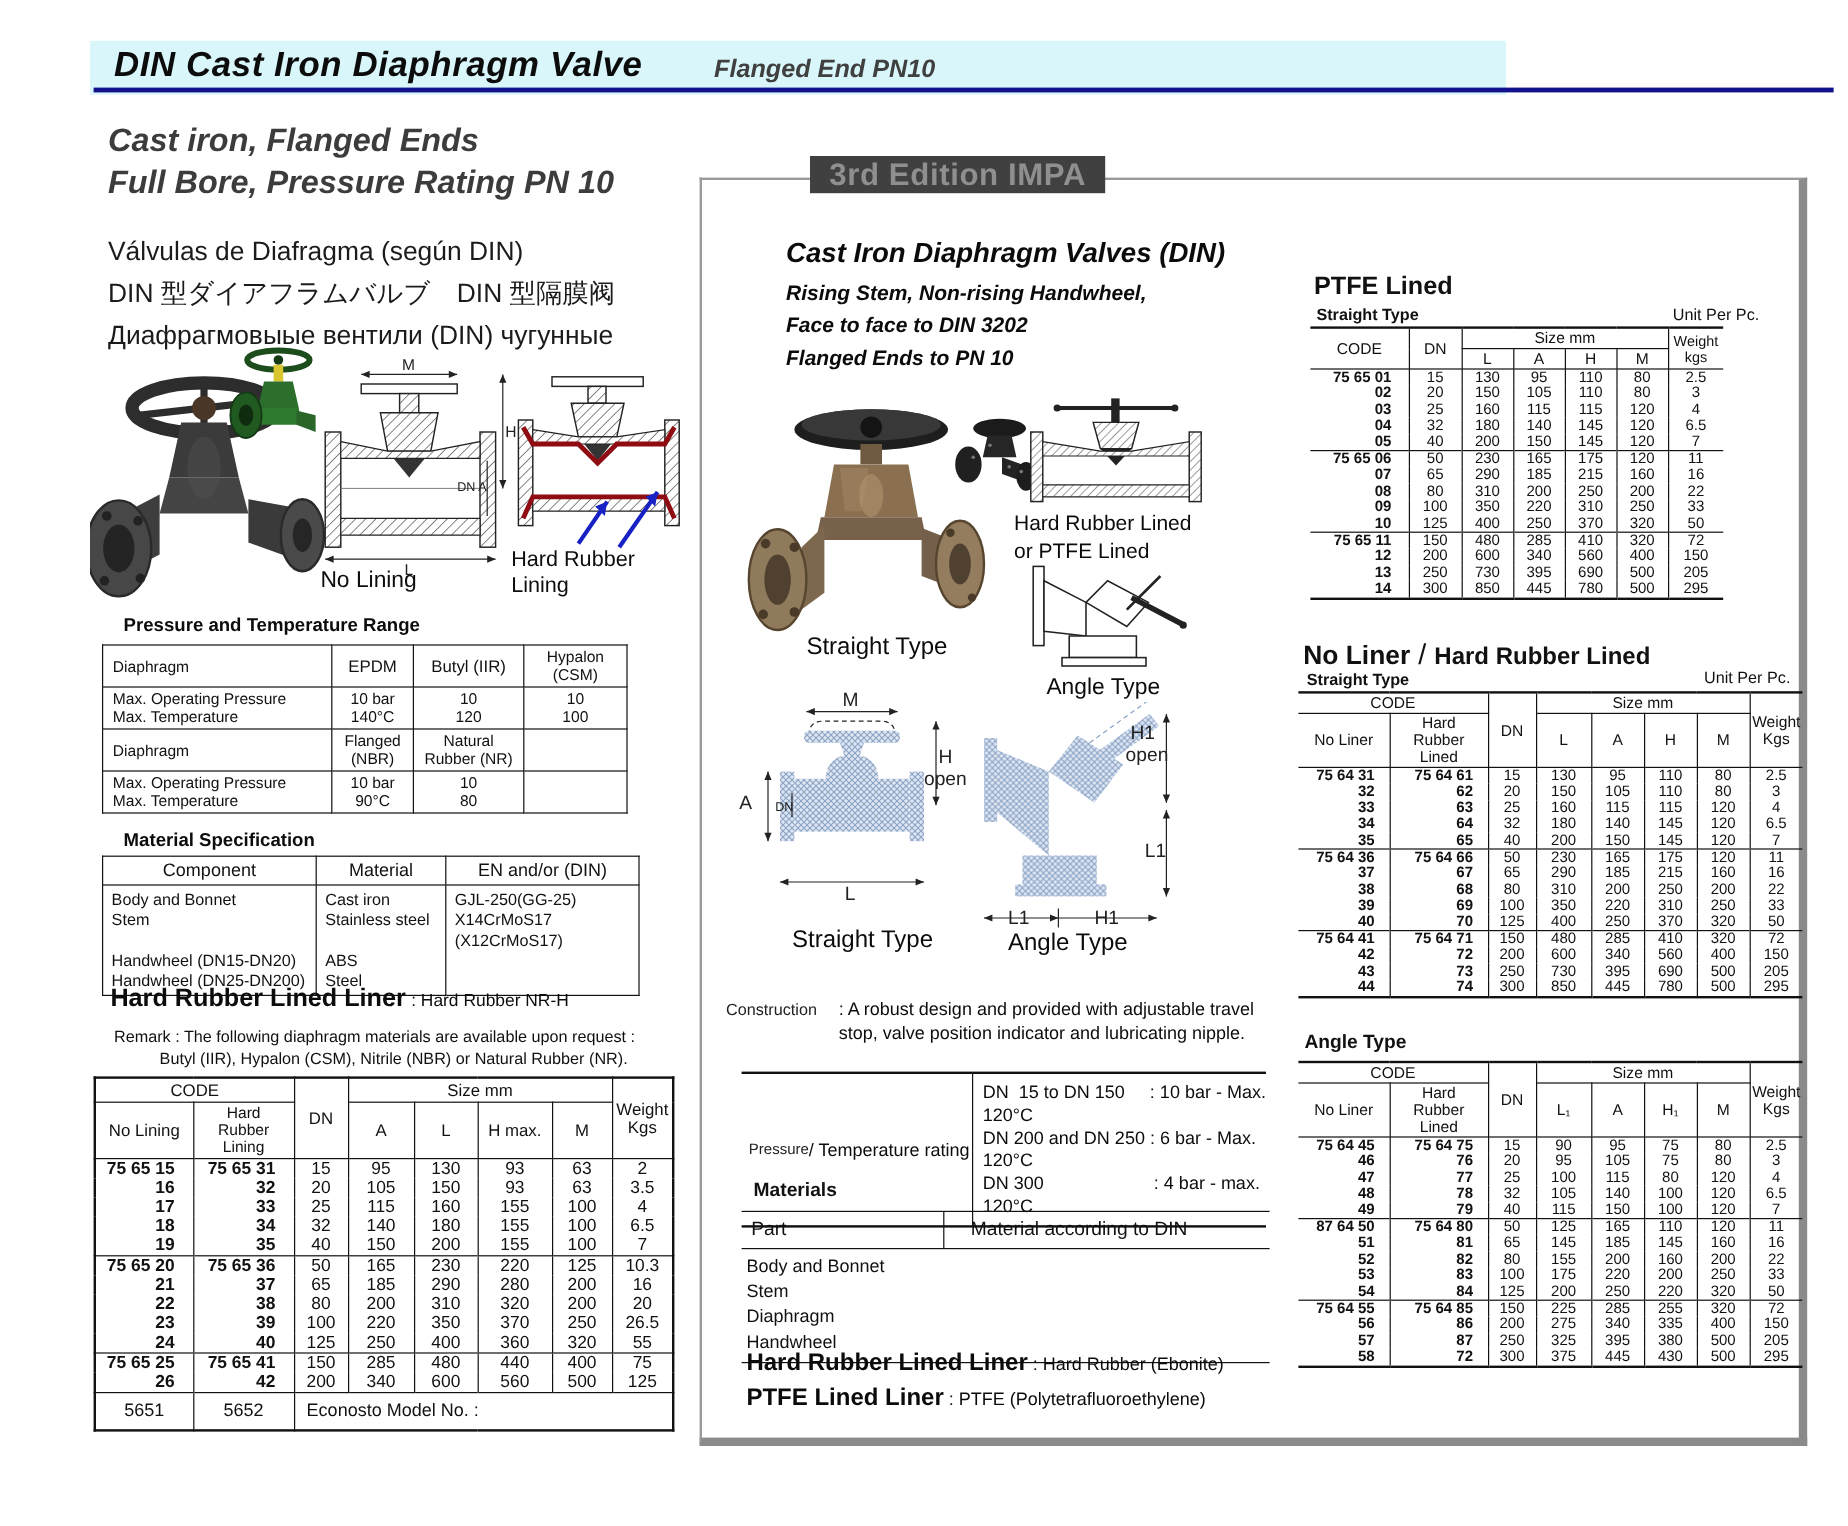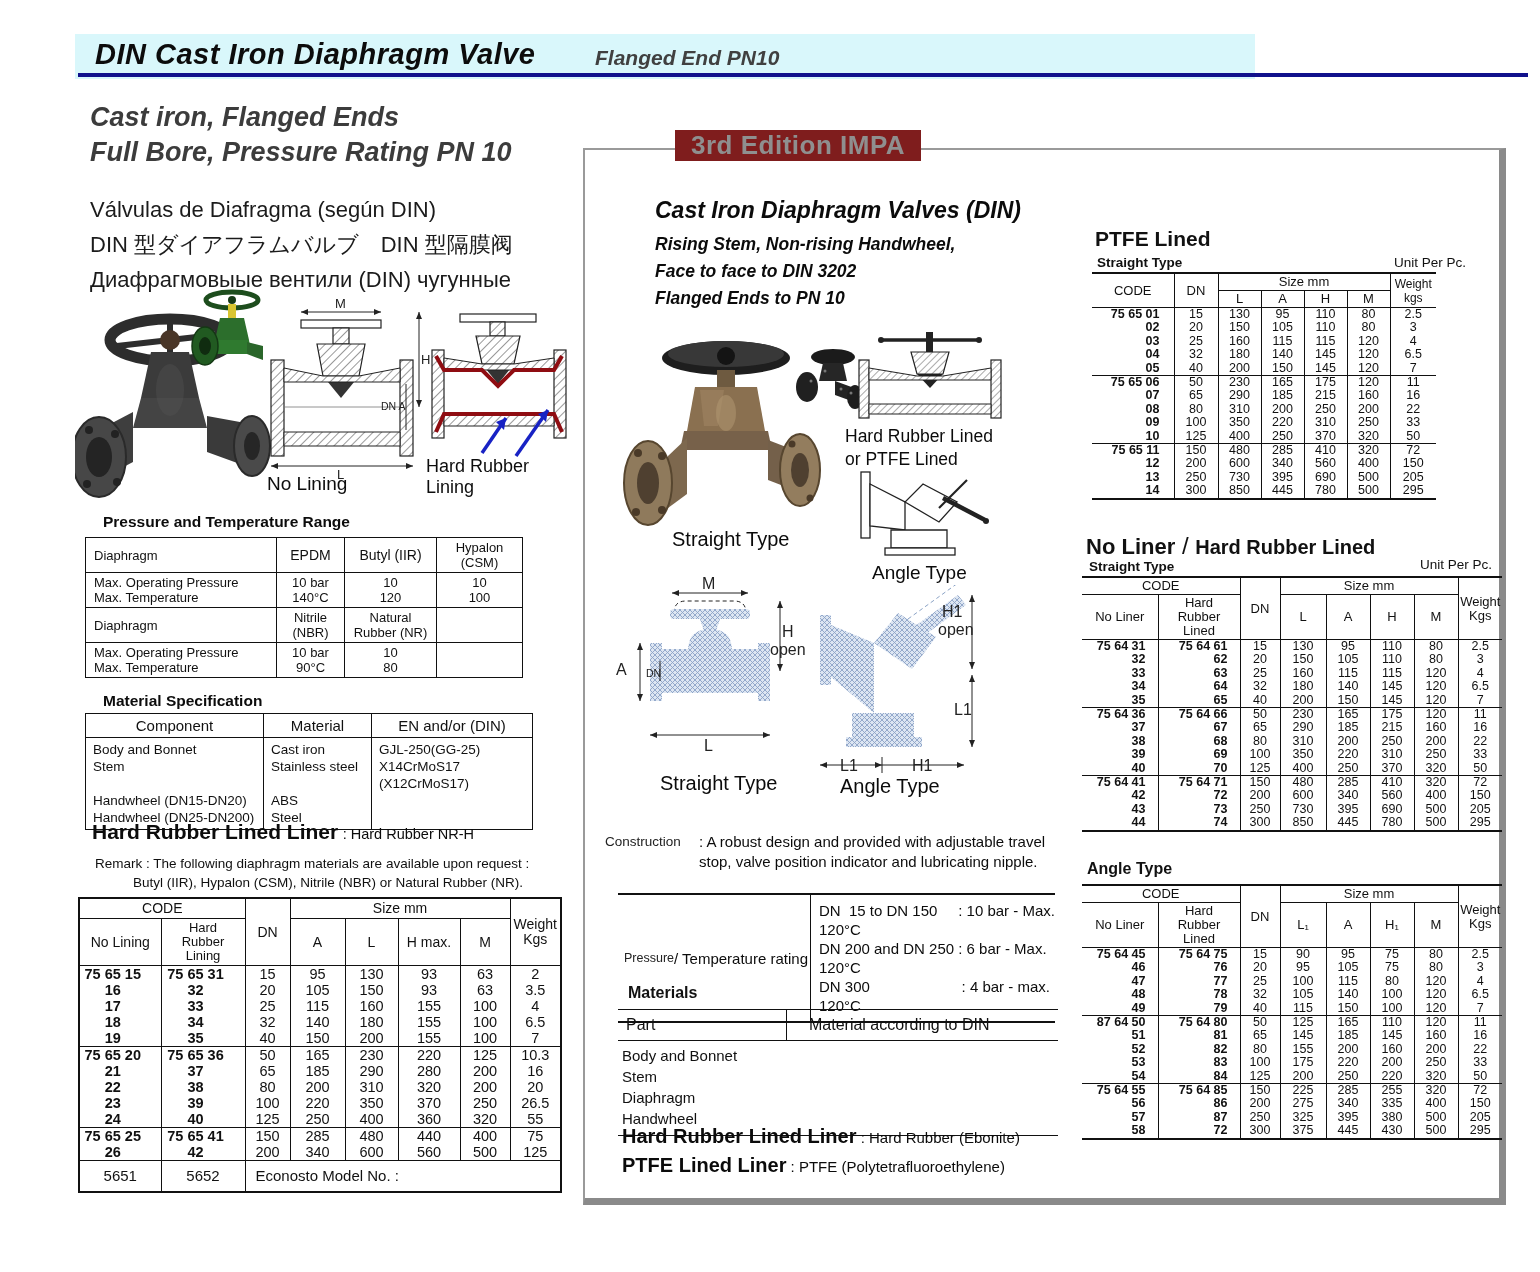--- a/index.html
+++ b/index.html
@@ -40,28 +40,28 @@
   .liner-bold{font-size:21px;font-weight:bold;color:#0c0c0c;}
   .liner-rest{font-size:14.5px;color:#0c0c0c;}
   .remark1{left:95px;top:856px;font-size:13.5px;color:#101010;}
   .remark2{left:133px;top:875px;font-size:13.5px;color:#101010;}
 
   
   .t-big{left:78px;top:897px;width:482px;border:2.2px solid #111;}
   .t-big th{border:1.7px solid #111;font-weight:normal;font-size:14px;line-height:15px;text-align:center;vertical-align:middle;padding:2px 0;}
   .t-big td{border-left:1.7px solid #111;border-right:1.7px solid #111;font-size:14.5px;height:16px;line-height:16px;text-align:center;padding:0;}
   .t-big tbody tr.group-start td{border-top:1.7px solid #111;}
-  .t-big tbody td:nth-child(1),.t-big tbody td:nth-child(2){font-weight:bold;text-align:center;padding-right:15px;}
+  .t-big tbody td:nth-child(1),.t-big tbody td:nth-child(2){font-weight:bold;text-align:right;padding-right:15px;}
   .t-big tr.footer-row td{border:1.7px solid #111;height:30px;line-height:30px;font-weight:normal;font-size:15px;}
   .t-big tr.footer-row td:nth-child(1),.t-big tr.footer-row td:nth-child(2){font-weight:normal;text-align:center;padding-right:0;}
   .t-big tr.footer-row td.eco{text-align:left;padding-left:10px;}
 
   
   .panel{left:583px;top:148px;width:914px;height:1048px;border:2px solid #9a9a9a;border-right:7px solid #8a8a8a;border-bottom:7px solid #8a8a8a;background:#fff;}
-  .edition{left:675px;top:130px;background:#7f1d1d;padding:0 16px;font-size:26px;font-weight:bold;color:#8f8f8f;letter-spacing:.5px;}
+  .edition{left:675px;top:130px;background:#404040;padding:0 16px;font-size:26px;font-weight:bold;color:#8f8f8f;letter-spacing:.5px;}
   .m-title{left:655px;top:197px;font-size:23px;font-weight:bold;font-style:italic;color:#0b0b0b;}
   .m-sub{left:655px;top:231px;font-size:17.5px;line-height:27px;font-weight:bold;font-style:italic;color:#0b0b0b;}
 
   .m-photo-label{left:672px;top:528px;font-size:20px;color:#0b0b0b;}
   .m-lined-label{left:845px;top:425px;font-size:17.5px;line-height:23px;color:#0b0b0b;}
   .m-angle-label{left:872px;top:562px;font-size:19px;color:#0b0b0b;}
   .m-straight2{left:660px;top:772px;font-size:20px;color:#0b0b0b;}
   .m-angle2{left:840px;top:775px;font-size:20px;color:#0b0b0b;}
 
   .dim{position:absolute;font-size:13px;color:#222;}
@@ -254,21 +254,21 @@
 Max. Temperature</td>
         <td class="ml">10 bar
 140°C</td>
         <td class="ml">10
 120</td>
         <td class="ml">10
 100</td>
       </tr>
       <tr>
         <td class="lbl ml">Diaphragm</td>
-        <td class="ml">Nitrile
+        <td class="ml">Flanged
 (NBR)</td>
         <td class="ml">Natural
 Rubber (NR)</td>
         <td class="ml"></td>
       </tr>
       <tr>
         <td class="lbl ml">Max. Operating Pressure
 Max. Temperature</td>
         <td class="ml">10 bar
 90°C</td>

